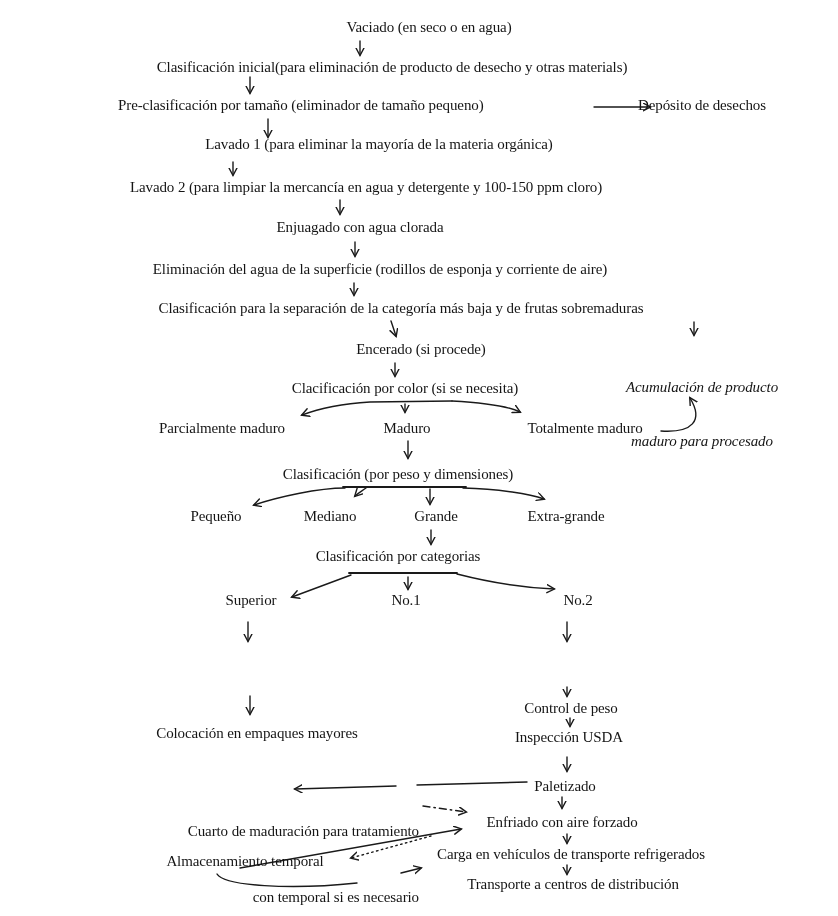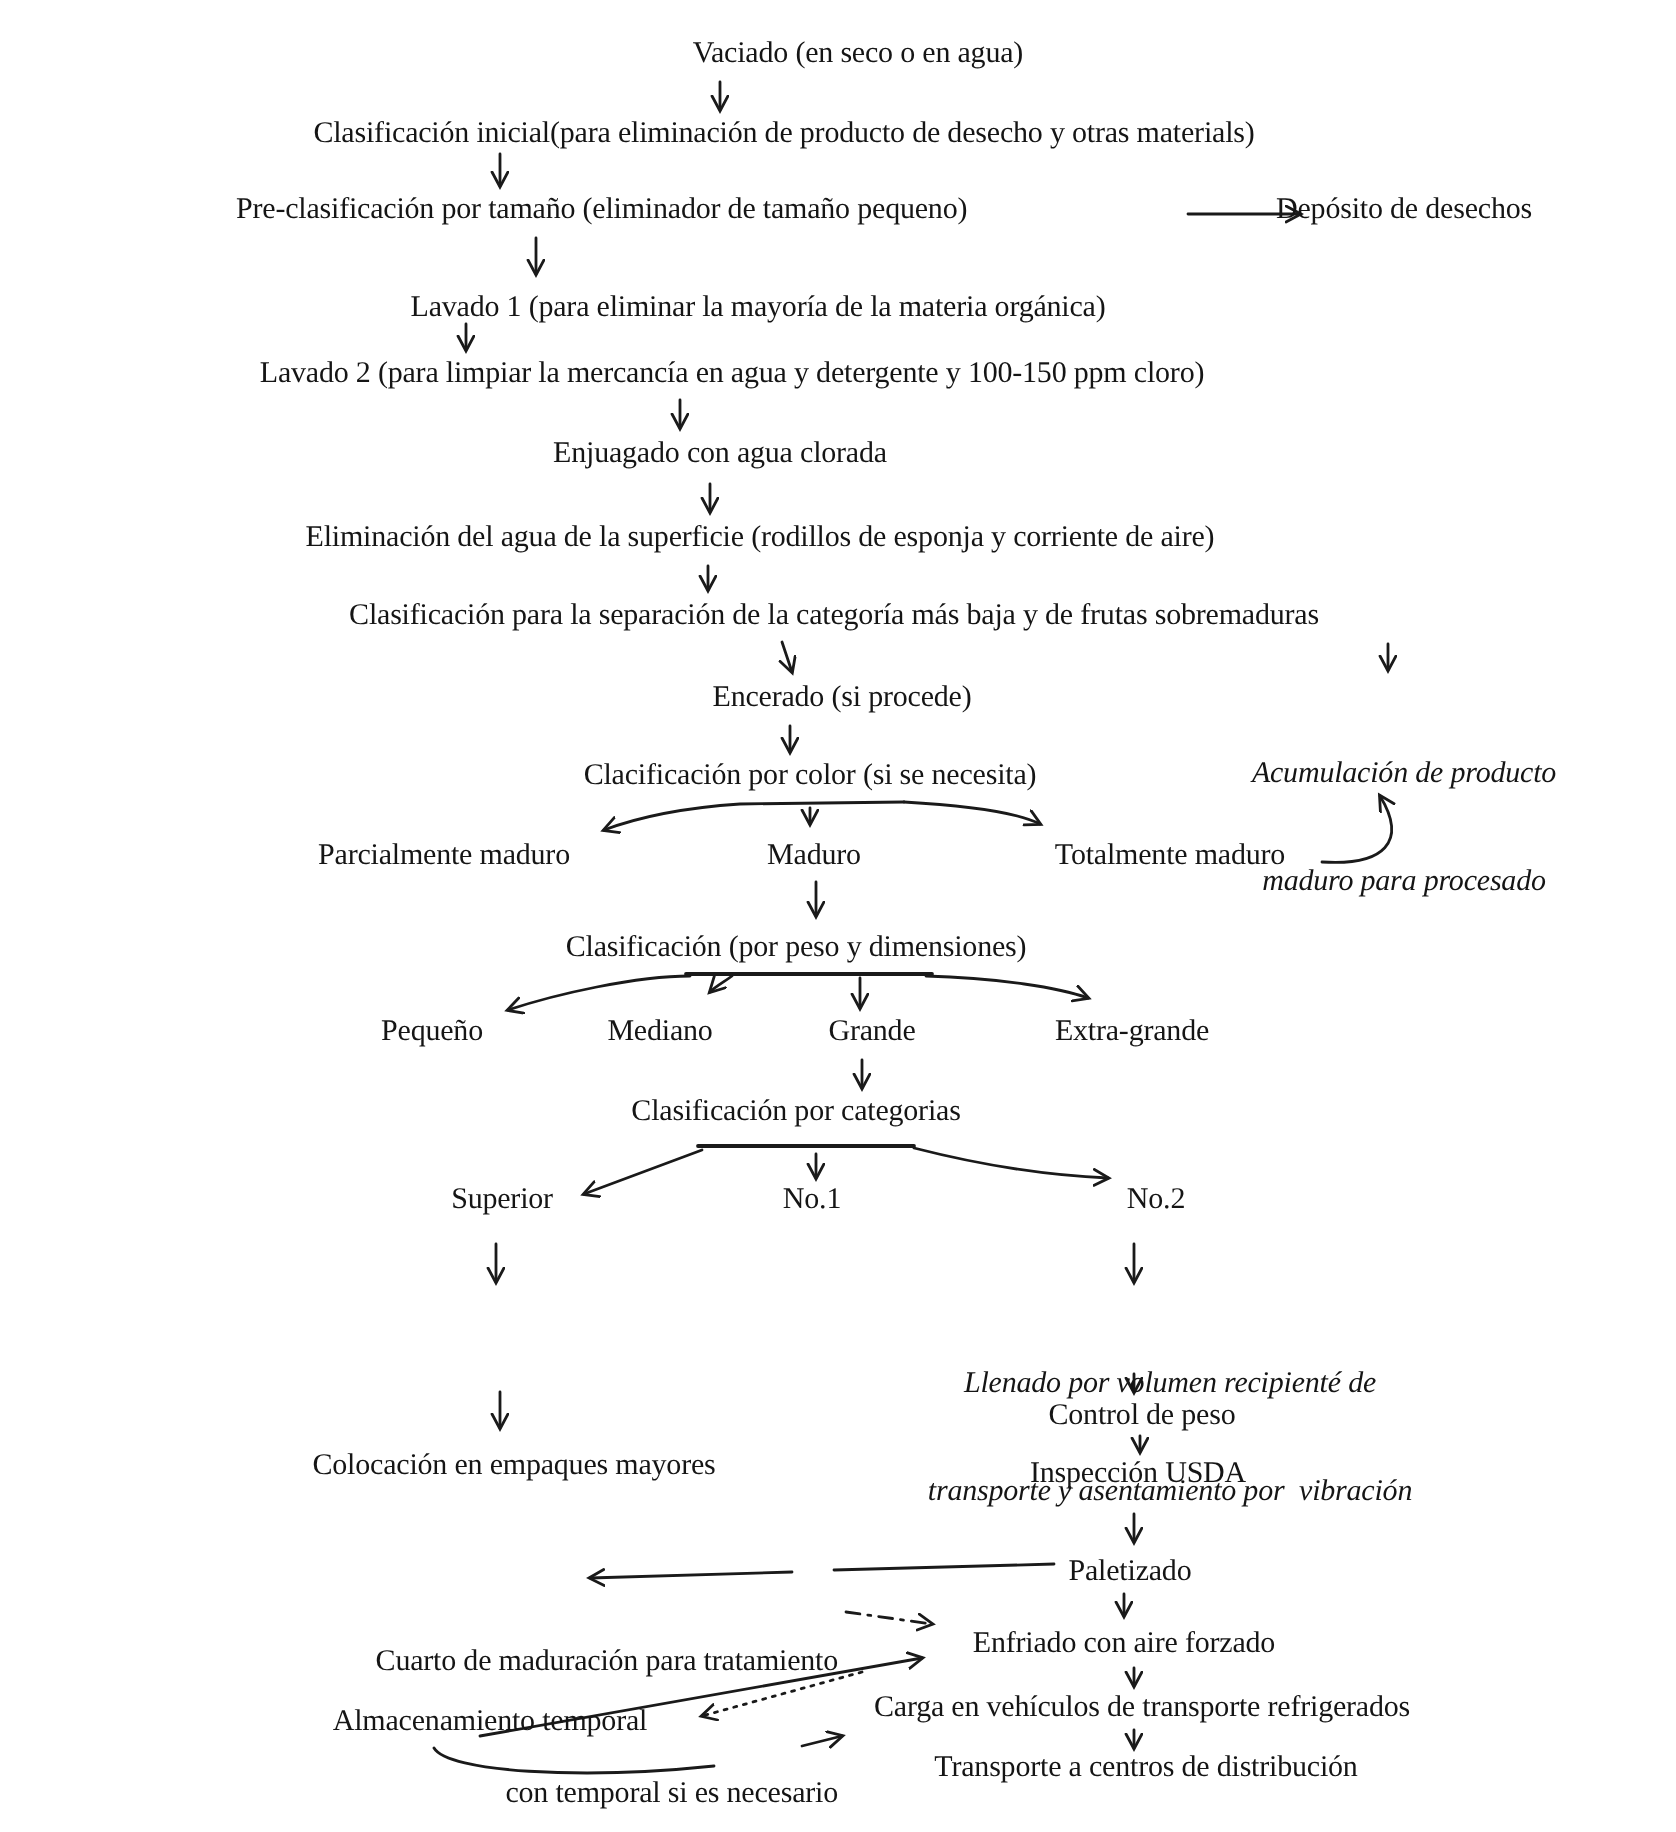--- a/index.html
+++ b/index.html
@@ -81,47 +81,43 @@
     <path d="M567,834 L567,843" marker-end="url(#ah)"></path>
     <path d="M217,874 C224,886 290,890 357,883"></path>
     <path d="M401,873 L421,868" marker-end="url(#ah)"></path>
     <path d="M567,865 L567,874" marker-end="url(#ah)"></path>
   </svg>
 
   <div class="node c" style="left:429px;top:19px">Vaciado (en seco o en agua)</div>
   <div class="node c" style="left:392px;top:59px">Clasificación inicial(para eliminación de producto de desecho y otras materials)</div>
   <div class="node l" style="left:118px;top:97px">Pre-clasificación por tamaño (eliminador de tamaño pequeno)</div>
   <div class="node c" style="left:702px;top:97px">Depósito de desechos</div>
-  <div class="node c" style="left:379px;top:146px">Lavado 1 (para eliminar la mayoría de la materia orgánica)</div>
+  <div class="node c" style="left:379px;top:136px">Lavado 1 (para eliminar la mayoría de la materia orgánica)</div>
   <div class="node c" style="left:366px;top:179px">Lavado 2 (para limpiar la mercancía en agua y detergente y 100-150 ppm cloro)</div>
   <div class="node c" style="left:360px;top:219px">Enjuagado con agua clorada</div>
   <div class="node c" style="left:380px;top:261px">Eliminación del agua de la superficie (rodillos de esponja y corriente de aire)</div>
-  <div class="node c" style="left:417px;top:300px">Clasificación para la separación de la categoría más baja y de frutas sobremaduras</div>
+  <div class="node c" style="left:401px;top:300px">Clasificación para la separación de la categoría más baja y de frutas sobremaduras</div>
   <div class="node c" style="left:421px;top:341px">Encerado (si procede)</div>
   <div class="node c two" style="left:702px;top:342px">
     <div>Acumulación de producto</div>
     <div>maduro para procesado</div>
   </div>
   <div class="node c" style="left:405px;top:380px">Clacificación por color (si se necesita)</div>
   <div class="node c" style="left:222px;top:420px">Parcialmente maduro</div>
   <div class="node c" style="left:407px;top:420px">Maduro</div>
   <div class="node c" style="left:585px;top:420px">Totalmente maduro</div>
   <div class="node c" style="left:398px;top:466px">Clasificación (por peso y dimensiones)</div>
   <div class="node c" style="left:216px;top:508px">Pequeño</div>
   <div class="node c" style="left:330px;top:508px">Mediano</div>
   <div class="node c" style="left:436px;top:508px">Grande</div>
   <div class="node c" style="left:566px;top:508px">Extra-grande</div>
   <div class="node c" style="left:398px;top:548px">Clasificación por categorias</div>
   <div class="node c" style="left:251px;top:592px">Superior</div>
   <div class="node c" style="left:406px;top:592px">No.1</div>
   <div class="node c" style="left:578px;top:592px">No.2</div>
-  <div class="node c two" style="left:585px;top:647px">
-    <div>Llenado por volumen recipienté de</div>
-    <div>transporte y asentamiento por  vibración</div>
-  </div>
   <div class="node c" style="left:571px;top:700px">Control de peso</div>
   <div class="node c" style="left:257px;top:725px">Colocación en empaques mayores</div>
   <div class="node c" style="left:569px;top:729px">Inspección USDA</div>
   <div class="node r two-wide" style="left:419px;top:776px">
     <div>Cuarto de maduración para tratamiento</div>
     <div>con temporal si es necesario</div>
   </div>
   <div class="node c" style="left:565px;top:778px">Paletizado</div>
   <div class="node c" style="left:562px;top:814px">Enfriado con aire forzado</div>
   <div class="node c" style="left:571px;top:846px">Carga en vehículos de transporte refrigerados</div>

